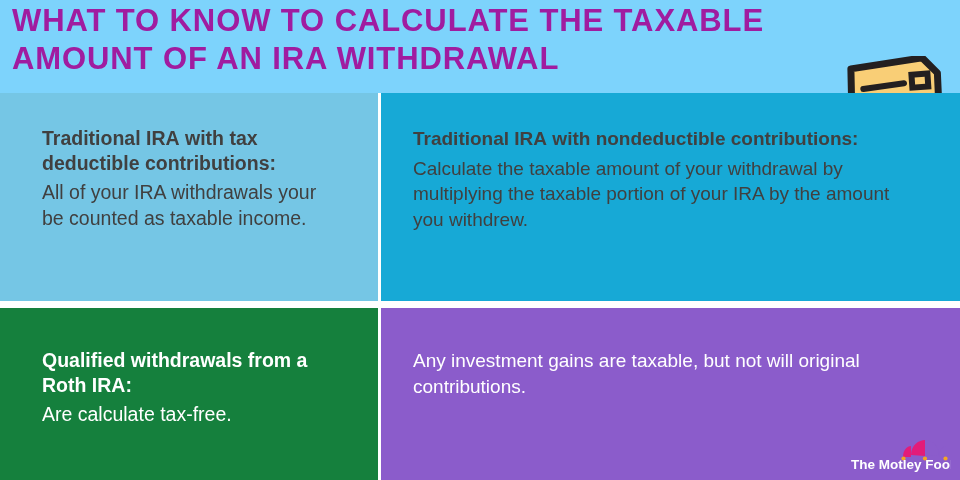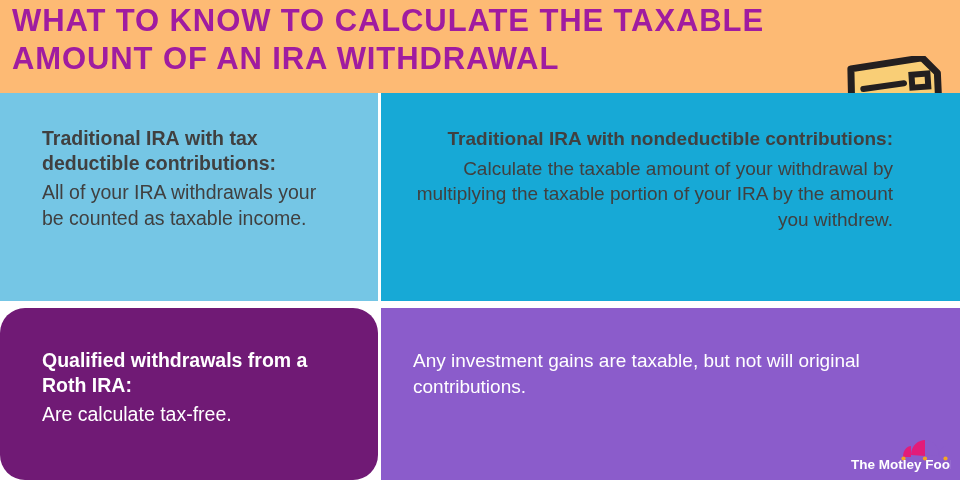--- a/index.html
+++ b/index.html
@@ -22,21 +22,21 @@
     background: #ffffff;
   }
 
   
   .title-bar {
     position: absolute;
     left: 0;
     top: 0;
     width: 960px;
     height: 93px;
-    background: #fdba74;
+    background: #7dd3fc;
   }
   .title-text {
     position: absolute;
     left: 12px;
     top: 2px;
     width: 830px;
     color: #A01CA0;
     font-family: "Liberation Sans", sans-serif;
     font-weight: bold;
     font-size: 31px;
@@ -57,29 +57,27 @@
     width: 378px;
     height: 208px;
     background: #75C6E5;
   }
   .panel-tr {
     left: 381px;
     top: 93px;
     width: 579px;
     height: 208px;
     background: #17A9D6;
-    text-align: right;
   }
   .panel-bl {
     left: 0;
     top: 308px;
     width: 378px;
     height: 172px;
-    background: #701a75;
-    border-radius: 25px;
+    background: #15803d;
   }
   .panel-br {
     left: 381px;
     top: 308px;
     width: 579px;
     height: 172px;
     background: #8B5CCB;
   }
 
   .panel-inner {

